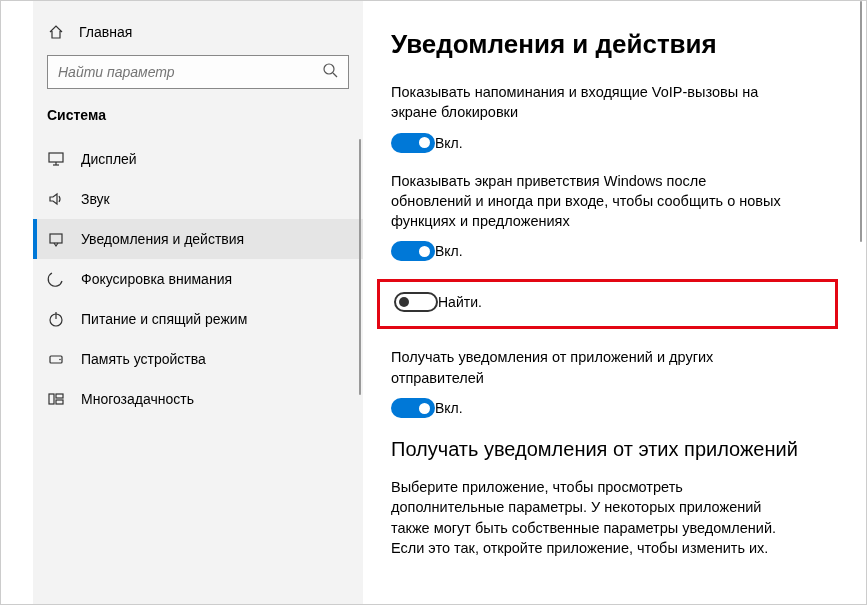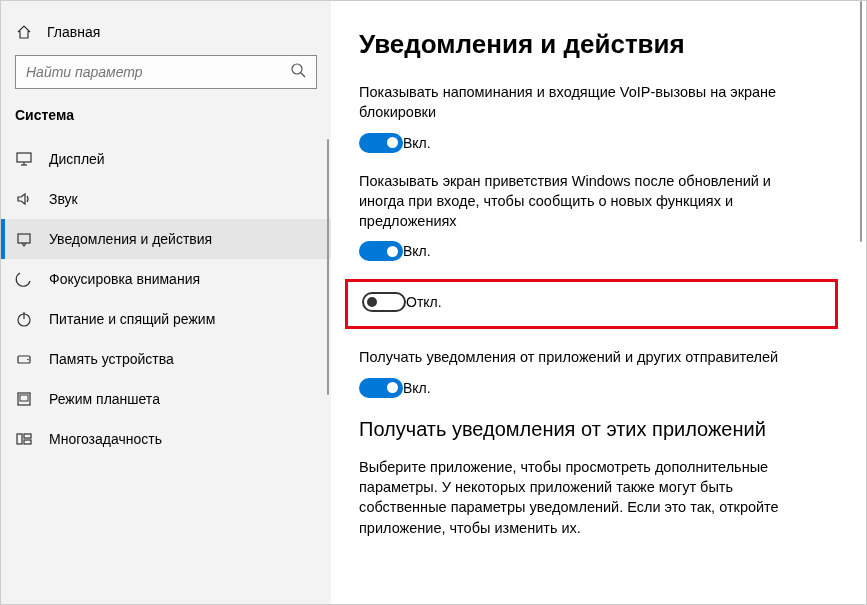--- a/index.html
+++ b/index.html
@@ -38,20 +38,21 @@
     align-items: center;
     justify-content: center;
     font-size: 13px;
     font-family: inherit;
     color: #222;
   }
   .body {
     display: flex;
     flex: 1;
     overflow: hidden;
+    padding-left: 32px;
   }
   .sidebar {
     width: 330px;
     background: #f3f3f3;
     padding: 14px 0 0 0;
     display: flex;
     flex-direction: column;
   }
   .home {
     display: flex;
@@ -285,29 +286,20 @@
                 <svg width="18" height="18" viewBox="0 0 18 18">
                   <rect x="3" y="6" width="12" height="7" rx="1" stroke="#333" stroke-width="1.2" fill="none"></rect>
                   <circle cx="13" cy="9.5" r="0.8" fill="#333"></circle>
                 </svg>
               </span>
               <span>Память устройства</span>
             </div>
             <div class="nav-item">
               <span class="nav-icon">
                 <svg width="18" height="18" viewBox="0 0 18 18">
-                  <rect x="3" y="3" width="12" height="12" stroke="#333" stroke-width="1.2" fill="none"></rect>
-                  <rect x="5" y="5" width="8" height="6" stroke="#333" stroke-width="1" fill="none"></rect>
-                </svg>
-              </span>
-              <span>Режим планшета</span>
-            </div>
-            <div class="nav-item">
-              <span class="nav-icon">
-                <svg width="18" height="18" viewBox="0 0 18 18">
                   <rect x="2" y="4" width="5" height="10" stroke="#333" stroke-width="1.2" fill="none"></rect>
                   <rect x="9" y="4" width="7" height="4" stroke="#333" stroke-width="1.2" fill="none"></rect>
                   <rect x="9" y="10" width="7" height="4" stroke="#333" stroke-width="1.2" fill="none"></rect>
                 </svg>
               </span>
               <span>Многозадачность</span>
             </div>
           </div>
         <div class="nav-scrollbar"></div>
       </div>
@@ -326,21 +318,21 @@
           <div class="setting">
             <div class="setting-label">Показывать экран приветствия Windows после обновлений и иногда при входе, чтобы сообщить о новых функциях и предложениях</div>
             <div class="toggle-row">
               <div class="toggle on"></div>
               <span class="toggle-state">Вкл.</span>
             </div>
           </div>
           <div class="setting highlighted">
             <div class="toggle-row">
               <div class="toggle off"></div>
-              <span class="toggle-state">Откл.</span>
+              <span class="toggle-state">Найти.</span>
             </div>
           </div>
           <div class="setting">
             <div class="setting-label">Получать уведомления от приложений и других отправителей</div>
             <div class="toggle-row">
               <div class="toggle on"></div>
               <span class="toggle-state">Вкл.</span>
             </div>
           </div>
         </div>

